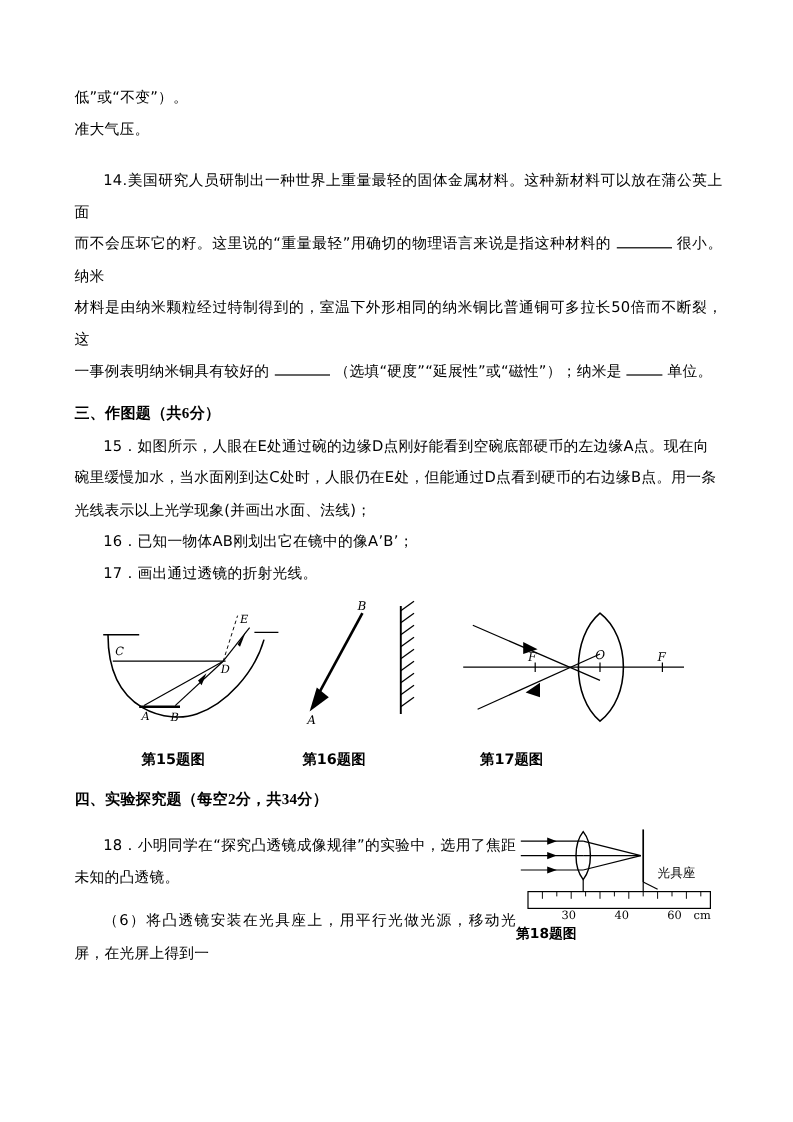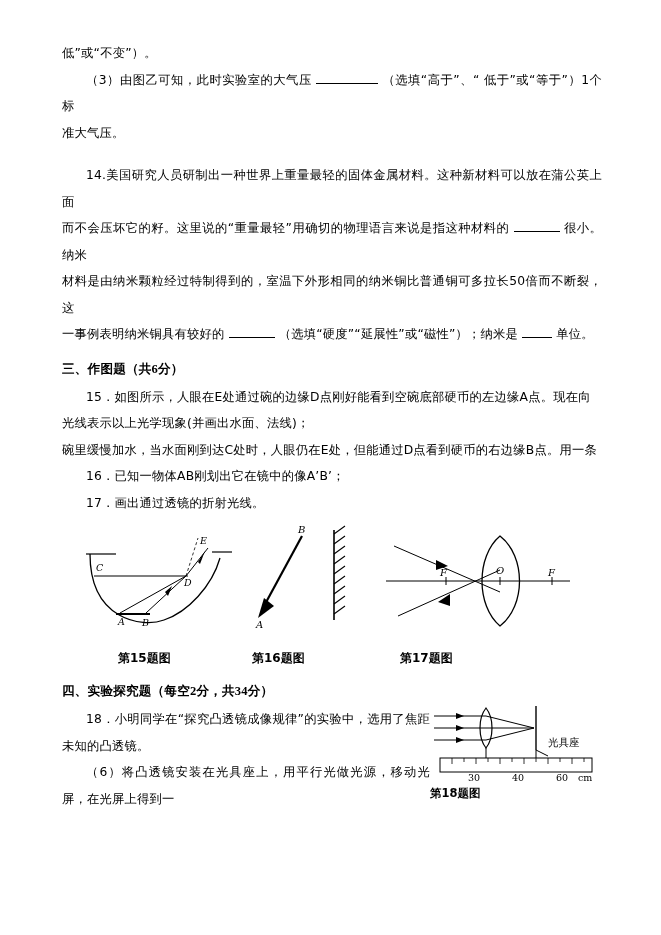--- a/index.html
+++ b/index.html
@@ -17,21 +17,21 @@
   }
   .page {
     position: absolute;
     left: 0; top: 0;
     width: 661px;
     height: 935px;
   }
   .content {
     position: absolute;
     left: 62px;
-    top: 40px;
+    top: 68px;
     width: 540px;
   }
   p {
     margin: 0 0 0 0;
     font-size: 12.3px;
     line-height: 26.5px;
     text-align: justify;
     text-justify: inter-ideograph;
     letter-spacing: 0.2px;
   }
@@ -83,58 +83,54 @@
     font-size: 11.5px;
     font-weight: bold;
     margin-top: 2px;
     padding-right: 6px;
   }
   .q18block {
     position: relative;
   }
   .q18text {
     width: 368px;
+    margin-top: 10px;
   }
   .mono-small { font-size: 11px; }
 </style>
 </head>
 <body>
 
 <div class="page">
   <div class="content">
 
     <p>低”或“不变”）。</p>
 
-    <p class="indent">
-      <span>（3）由图乙可知，此时实验室的大气压</span>
-      <span class="blank b-lg"></span>
-      <span>（选填“高于”、“ 低于”或“等于”）1个标</span>
-    </p>
     <p>准大气压。</p>
 
     <p class="indent" style="margin-top:16px">14.美国研究人员研制出一种世界上重量最轻的固体金属材料。这种新材料可以放在蒲公英上面</p>
     <p>
       <span>而不会压坏它的籽。这里说的“重量最轻”用确切的物理语言来说是指这种材料的</span>
       <span class="blank b-md"></span>
       <span>很小。纳米</span>
     </p>
     <p>材料是由纳米颗粒经过特制得到的，室温下外形相同的纳米铜比普通铜可多拉长50倍而不断裂，这</p>
     <p>
       <span>一事例表明纳米铜具有较好的</span>
       <span class="blank b-md"></span>
       <span>（选填“硬度”“延展性”或“磁性”）；纳米是</span>
       <span class="blank b-sm"></span>
       <span>单位。</span>
     </p>
 
     <p class="sec-head">三、作图题（共6分）</p>
 
     <p class="indent">15．如图所示，人眼在E处通过碗的边缘D点刚好能看到空碗底部硬币的左边缘A点。现在向</p>
+    <p>碗里缓慢加水，当水面刚到达C处时，人眼仍在E处，但能通过D点看到硬币的右边缘B点。用一条</p>
     <p>光线表示以上光学现象(并画出水面、法线)；</p>
-    <p>碗里缓慢加水，当水面刚到达C处时，人眼仍在E处，但能通过D点看到硬币的右边缘B点。用一条</p>
     <p class="indent">16．已知一物体AB刚划出它在镜中的像A’B’；</p>
     <p class="indent">17．画出通过透镜的折射光线。</p>
 
     <div class="fig-row">
 
       <div class="fig15">
         <svg width="170" height="112" viewBox="0 0 170 112">
 
           <path d="M18 30 C18 96, 70 104, 92 96 C116 88, 140 62, 148 34" fill="none" stroke="#000" stroke-width="1.3"></path>
           <path d="M14 30 L44 30" stroke="#000" stroke-width="1.2" fill="none"></path>

